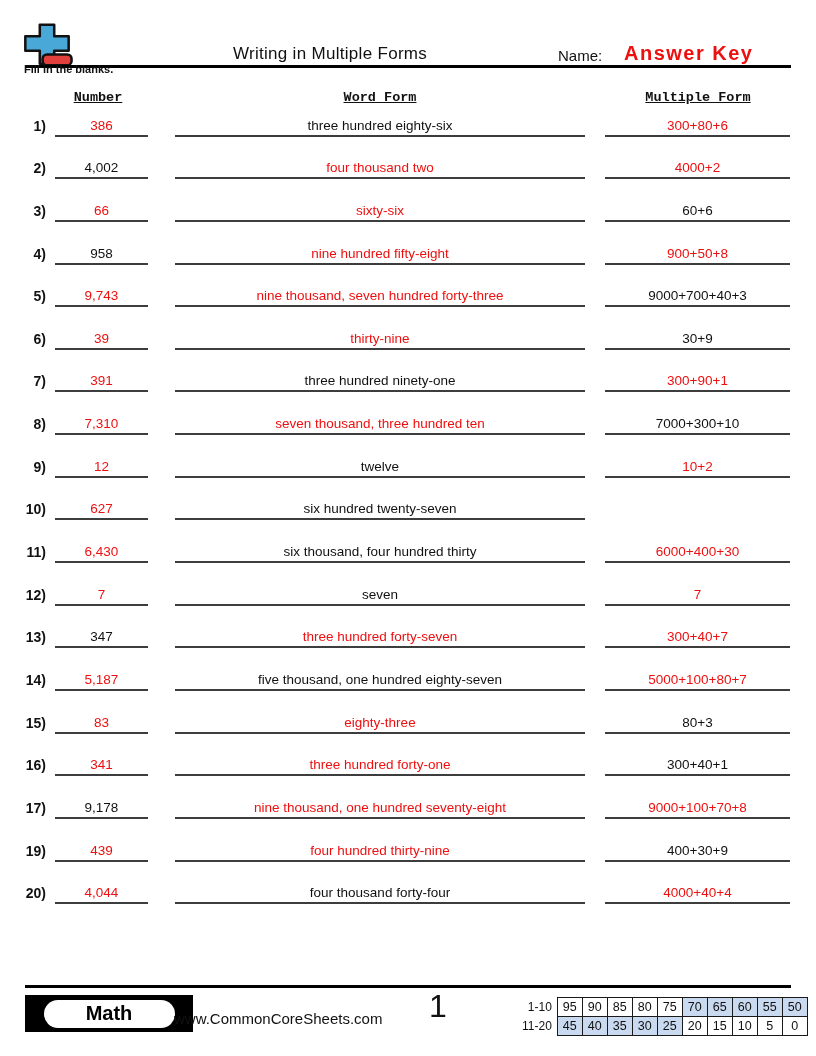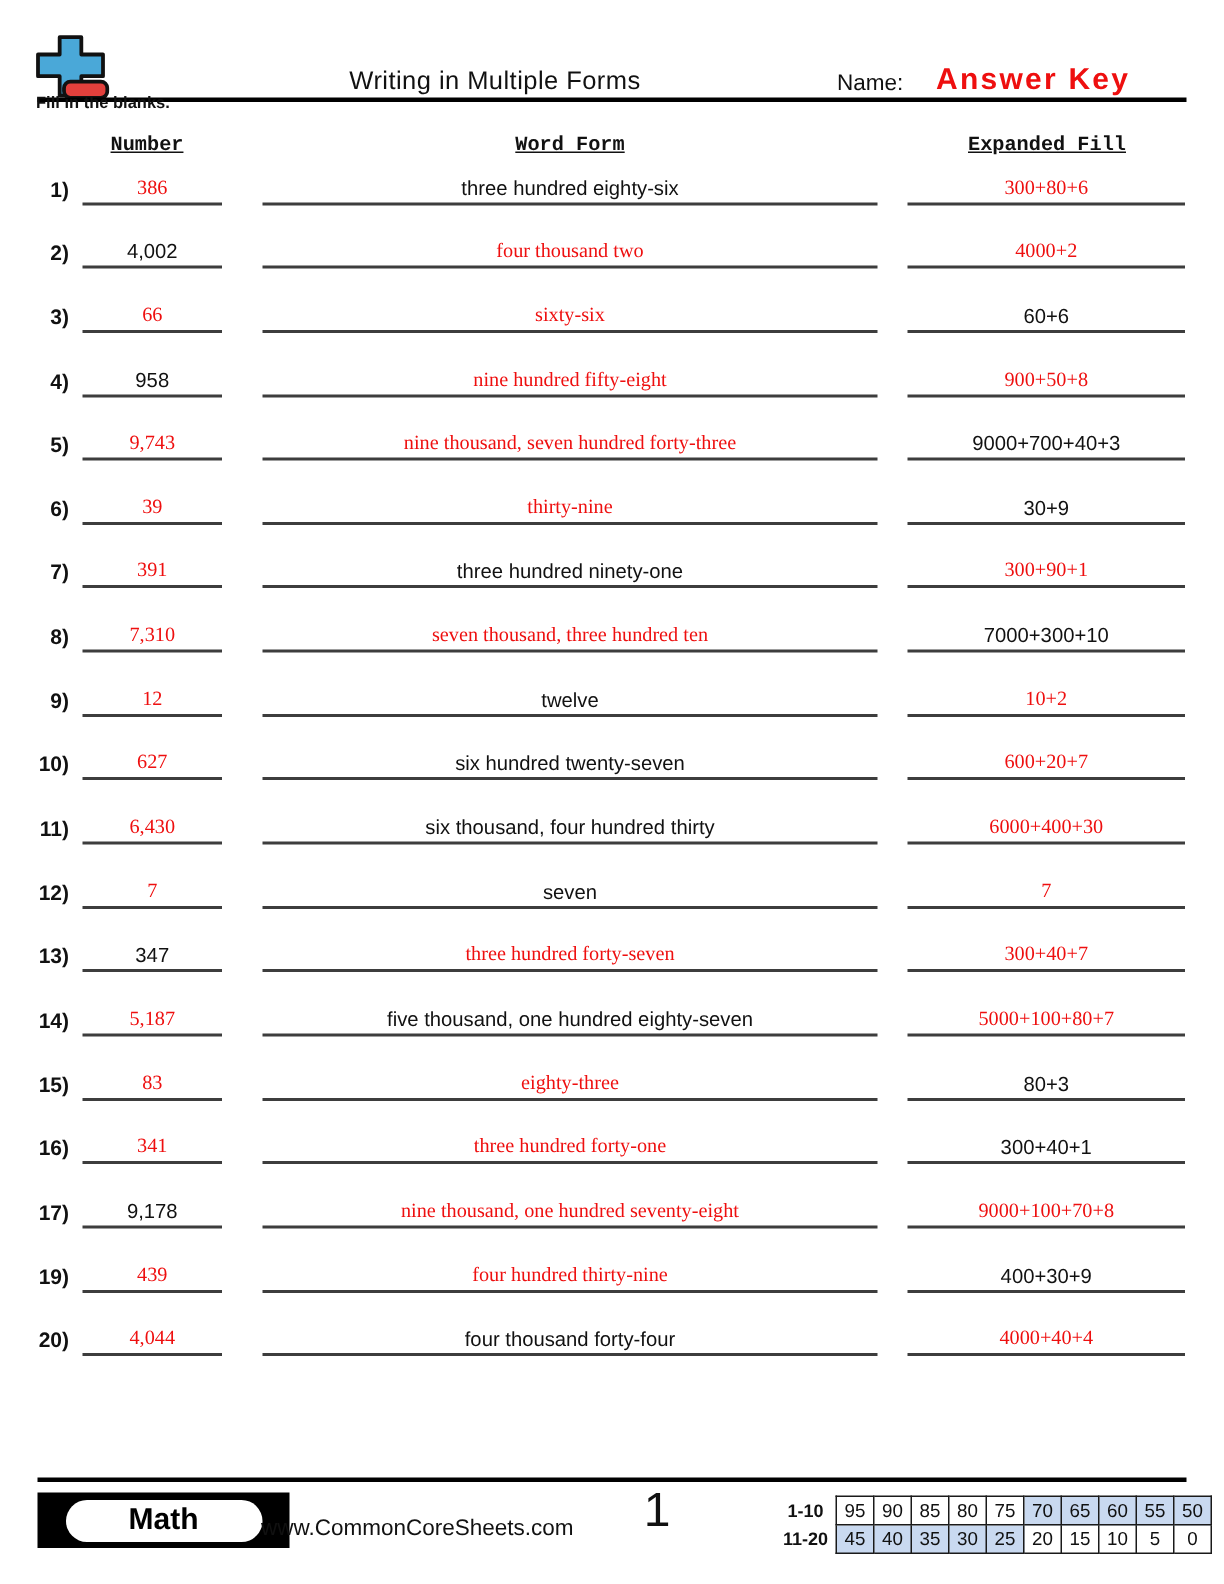--- a/index.html
+++ b/index.html
@@ -38,41 +38,41 @@
   .q-num{position:absolute;left:0;bottom:5px;width:46px;text-align:right;font-size:14px;font-weight:bold;}
   .cell{
     position:absolute;bottom:2px;
     border-bottom:2px solid var(--line);
     text-align:center;font-size:13.5px;
     padding-bottom:2px;white-space:nowrap;
   }
   .cell.num{left:55px;width:93px;}
   .cell.word{left:175px;width:410px;}
   .cell.exp{left:605px;width:185px;}
-  .red{color:var(--red);font-family:Liberation Serif, serif;}
+  .red{color:var(--red);}
   .black{color:#111;}
 
   
   .footer-rule{position:absolute;left:25px;top:985px;width:766px;height:3px;background:#000;}
   .subject-badge{
     position:absolute;left:25px;top:995px;width:168px;height:37px;
     background:#000;display:flex;align-items:center;justify-content:center;
   }
   .subject-pill{
     width:131px;height:28px;background:#fff;border-radius:15px;
     display:flex;align-items:center;justify-content:center;
     font-size:20px;font-weight:bold;color:#000;
   }
   .website{position:absolute;left:174px;top:1010px;font-size:15px;}
   .page-number{position:absolute;left:438px;top:988px;transform:translateX(-50%);font-size:32px;}
   .score-box{position:absolute;left:522px;top:997px;}
   table.score{border-collapse:collapse;}
   td.st-label{
-    border:none;padding:0 5px 0 0;text-align:center;
-    font-size:12px;white-space:nowrap;font-weight:bold;
+    border:none;padding:0 5px 0 0;text-align:right;
+    font-size:12px;white-space:nowrap;
   }
   td.st-cell{
     border:1.5px solid #1a1a1a;width:24px;height:18px;
     text-align:center;font-size:12.5px;padding:0;
   }
   td.st-cell.shaded{background:var(--shade);}
 </style>
 </head>
 <body>
 
@@ -84,21 +84,21 @@
       <rect x="30" y="44" width="40" height="15" rx="6" fill="#e2403c" stroke="#111" stroke-width="3.5"></rect>
     </svg>
   </div>
   <div class="page-title">Writing in Multiple Forms</div>
   <div class="name-label">Name:</div>
   <div class="answer-key">Answer Key</div>
   <div class="header-rule"></div>
   <div class="instructions">Fill in the blanks.</div>
   <div class="col-head number">Number</div>
   <div class="col-head word">Word Form</div>
-  <div class="col-head expanded">Expanded Fill</div>
+  <div class="col-head expanded">Multiple Form</div>
 
   <div class="rows-box">
       <div class="q-row">
         <div class="q-num">1)</div>
         <div class="cell num red">386</div>
         <div class="cell word black">three hundred eighty-six</div>
         <div class="cell exp red">300+80+6</div>
       </div>
       <div class="q-row">
         <div class="q-num">2)</div>
@@ -145,21 +145,20 @@
       <div class="q-row">
         <div class="q-num">9)</div>
         <div class="cell num red">12</div>
         <div class="cell word black">twelve</div>
         <div class="cell exp red">10+2</div>
       </div>
       <div class="q-row">
         <div class="q-num">10)</div>
         <div class="cell num red">627</div>
         <div class="cell word black">six hundred twenty-seven</div>
-        <div class="cell exp red">600+20+7</div>
       </div>
       <div class="q-row">
         <div class="q-num">11)</div>
         <div class="cell num red">6,430</div>
         <div class="cell word black">six thousand, four hundred thirty</div>
         <div class="cell exp red">6000+400+30</div>
       </div>
       <div class="q-row">
         <div class="q-num">12)</div>
         <div class="cell num red">7</div>

